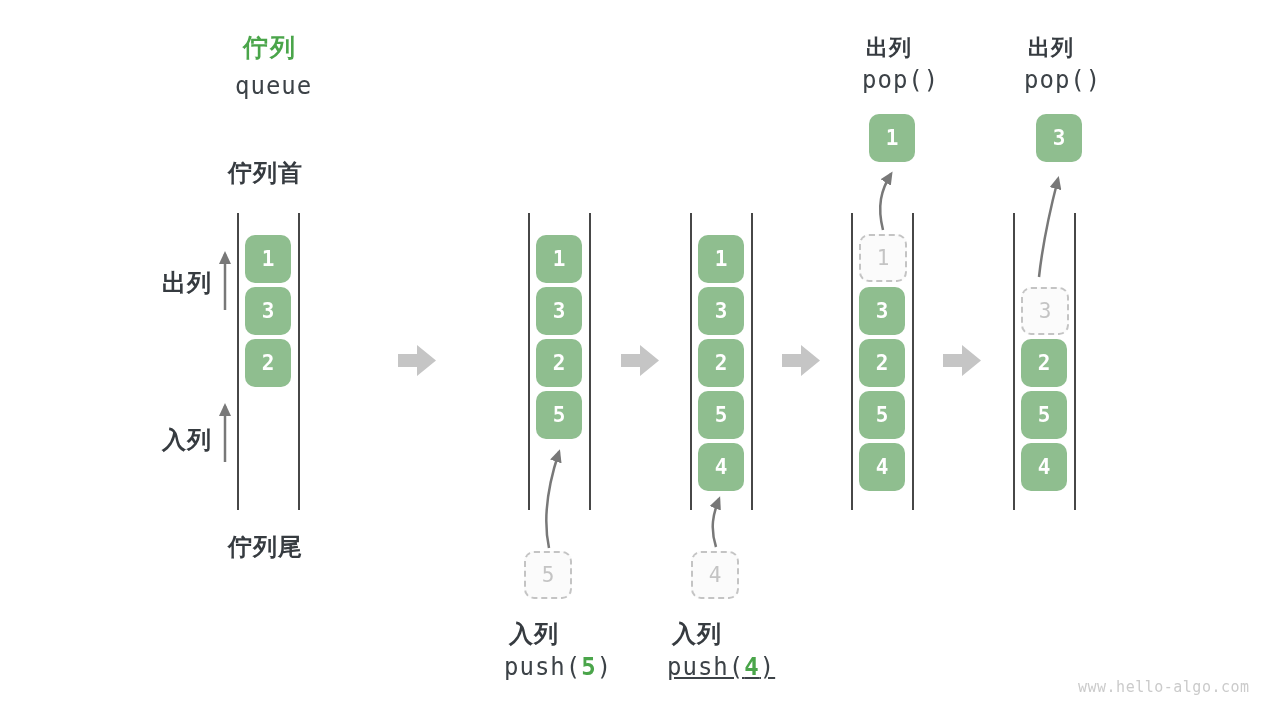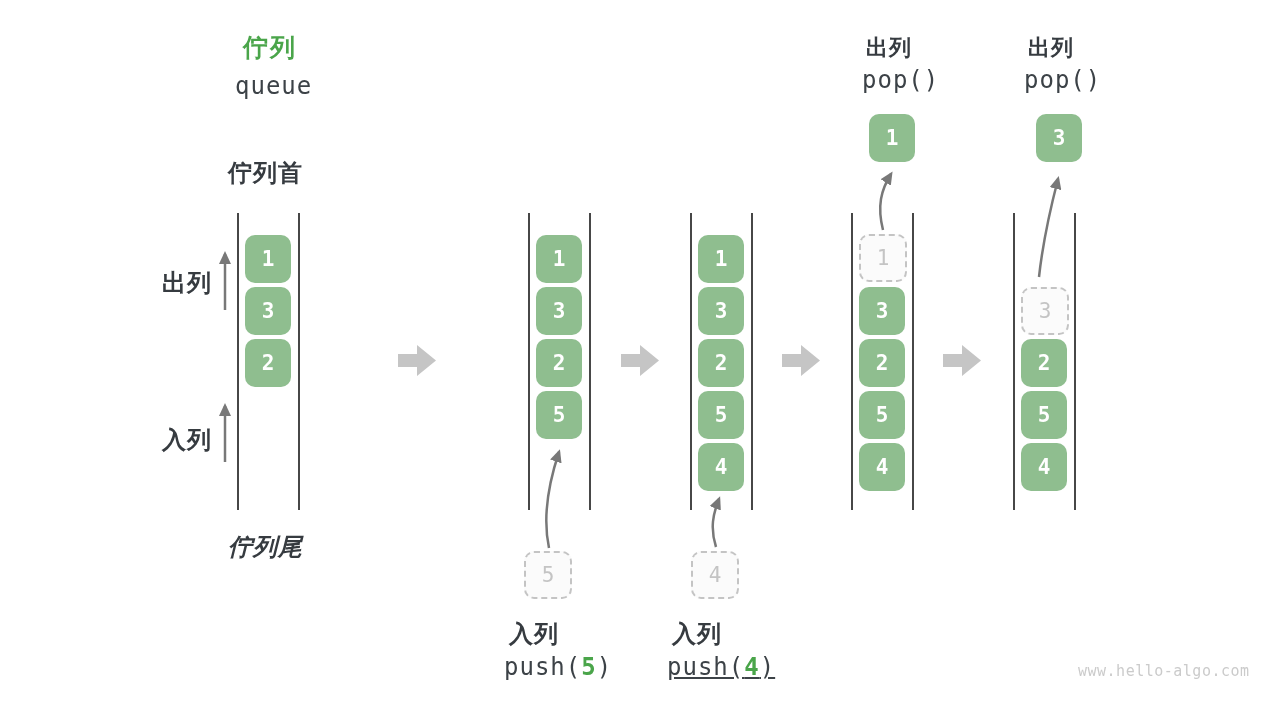--- a/index.html
+++ b/index.html
@@ -34,21 +34,21 @@
 </style>
 </head>
 <body>
 
 <div id="canvas">
 
   <div class="abs title-zh" style="left:243px;top:31px;">佇列</div>
   <div class="abs title-en" style="left:235px;top:72px;">queue</div>
 
   <div class="abs zh" style="left:228px;top:157px;">佇列首</div>
-  <div class="abs zh" style="left:228px;top:531px;font-style:italic;">佇列尾</div>
+  <div class="abs zh" style="left:228px;top:531px;">佇列尾</div>
   <div class="abs zh right" style="left:150px;top:267px;width:62px;">出列</div>
   <div class="abs zh right" style="left:150px;top:424px;width:62px;">入列</div>
 
   <div class="vline" style="left:237px;"></div>
   <div class="vline" style="left:298px;"></div>
   <div class="vline" style="left:528px;"></div>
   <div class="vline" style="left:589px;"></div>
   <div class="vline" style="left:690px;"></div>
   <div class="vline" style="left:751px;"></div>
   <div class="vline" style="left:851px;"></div>
@@ -115,15 +115,15 @@
     <path d="M1039,277 C1043,240 1050,210 1058,179" stroke="#787878" stroke-width="2.5" fill="none" marker-end="url(#ah)"></path>
 
     <g fill="#c5c5c5">
       <polygon points="398,354 417,354 417,345 436,360.5 417,376 417,367 398,367"></polygon>
       <polygon points="621,354 640,354 640,345 659,360.5 640,376 640,367 621,367"></polygon>
       <polygon points="782,354 801,354 801,345 820,360.5 801,376 801,367 782,367"></polygon>
       <polygon points="943,354 962,354 962,345 981,360.5 962,376 962,367 943,367"></polygon>
     </g>
   </svg>
 
-  <div class="abs watermark" style="left:1078px;top:662px;text-align:center;">www.hello-algo.com</div>
+  <div class="abs watermark" style="left:1078px;top:678px;text-align:center;">www.hello-algo.com</div>
 
 </div>
 
 </body></html>

